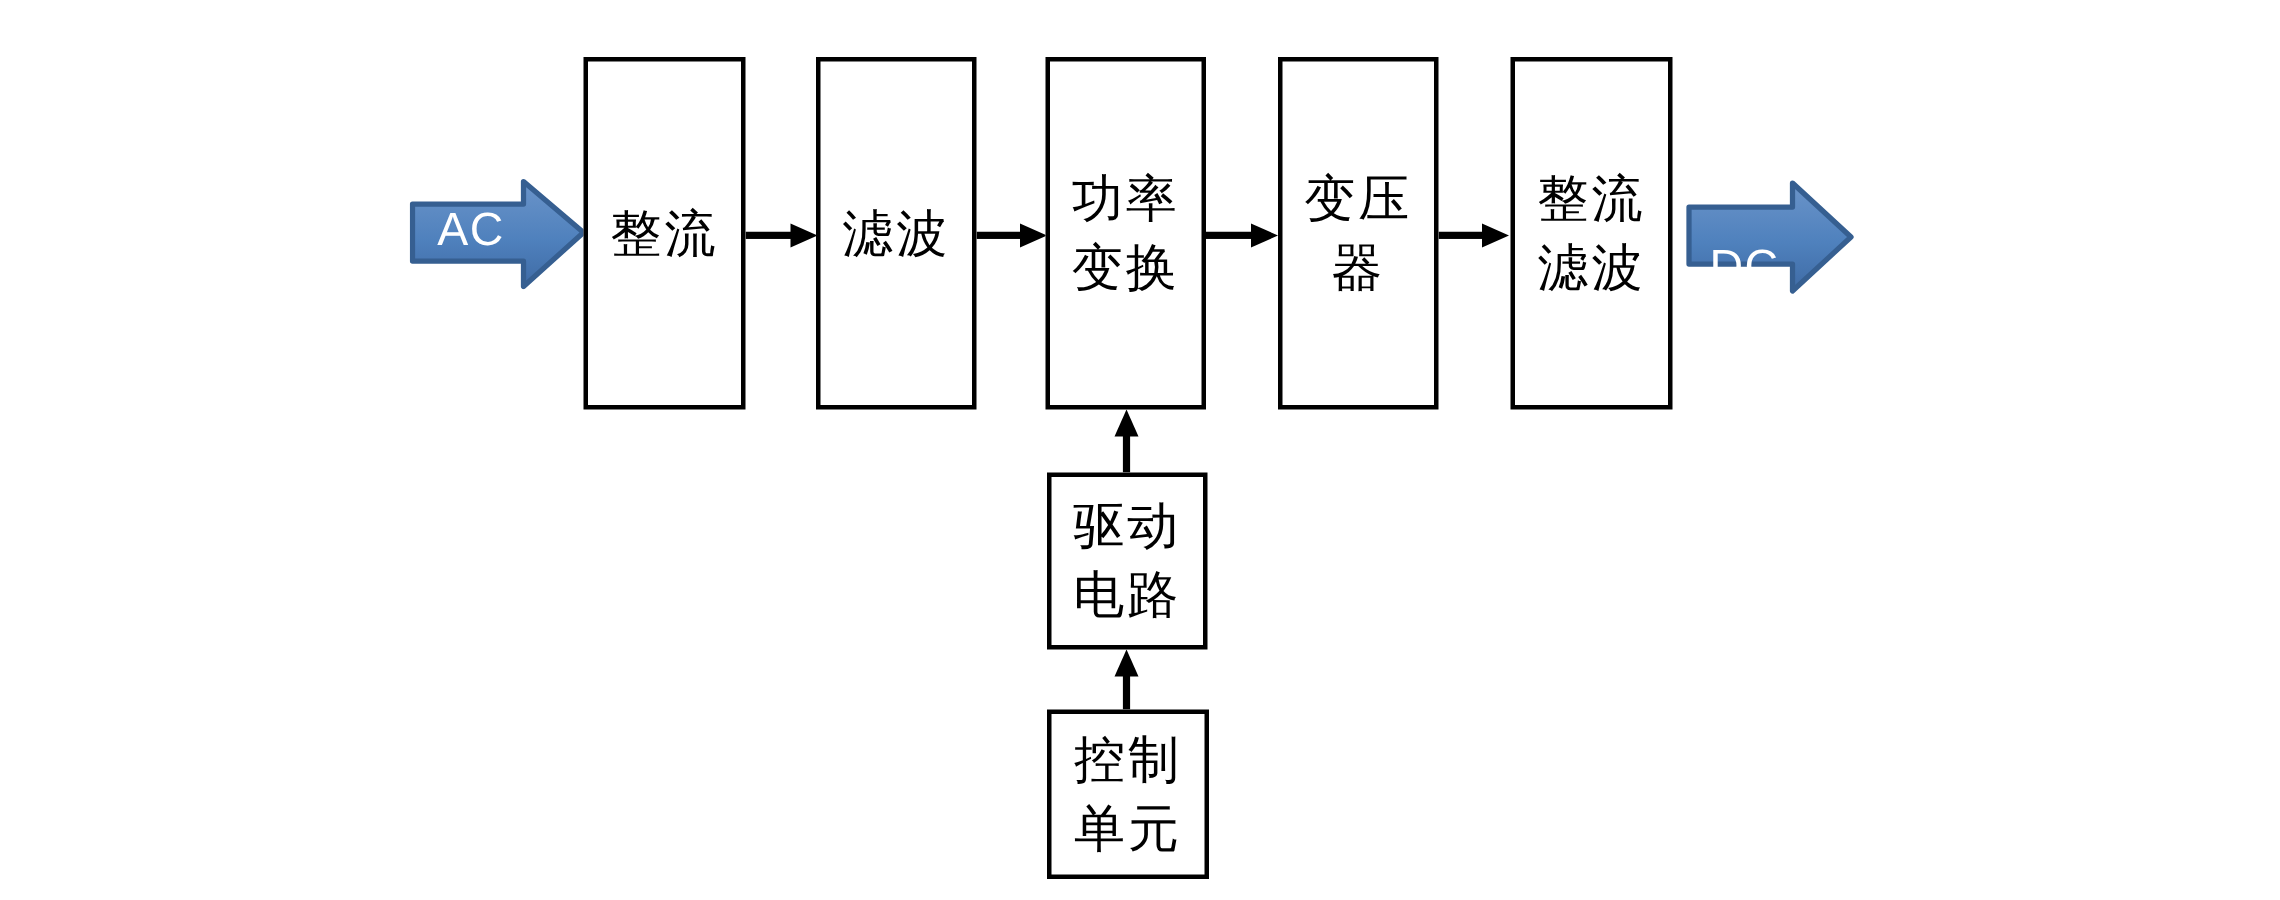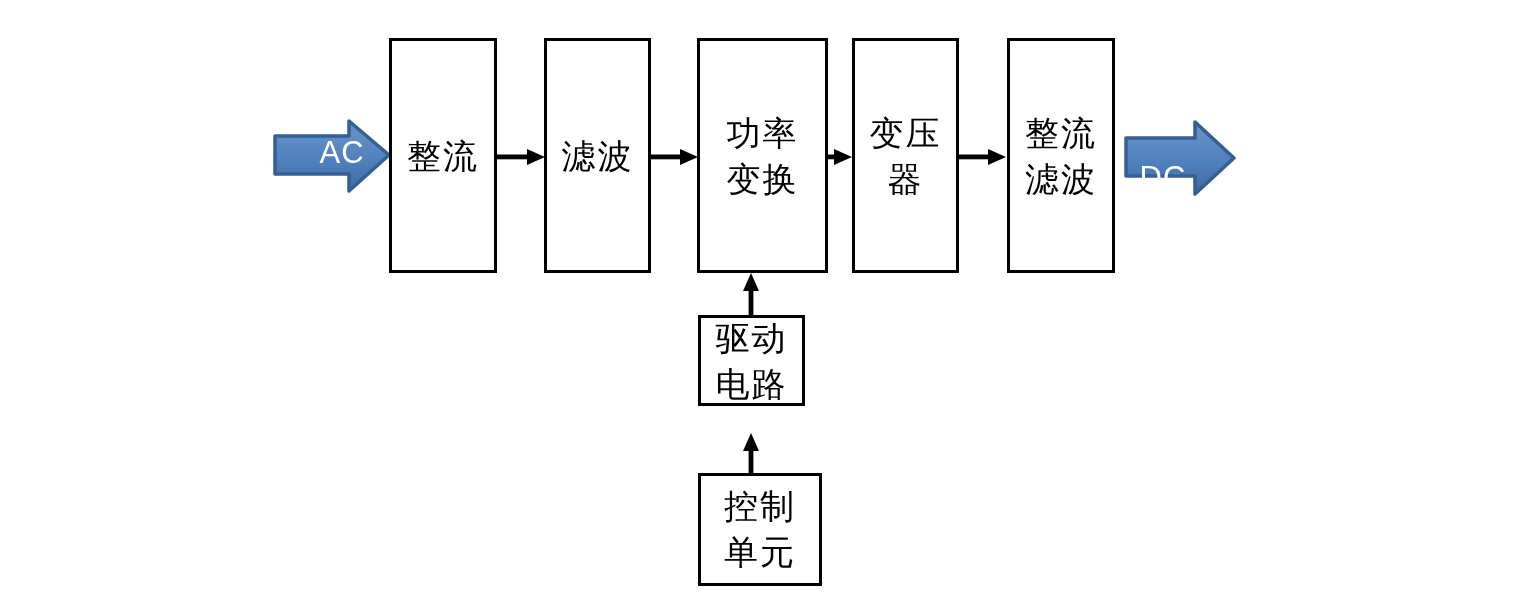--- a/index.html
+++ b/index.html
@@ -26,25 +26,25 @@
     justify-content: center;
     font-size: 34px;
     line-height: 46px;
     letter-spacing: 2px;
     color: #000000;
     text-align: center;
   }
   .block .ln { display: block; white-space: nowrap; }
   #b-rectifier   { left: 389px;  top: 38px;  width: 108px; height: 235px; }
   #b-filter      { left: 544px;  top: 38px;  width: 107px; height: 235px; }
-  #b-power       { left: 697px;  top: 38px;  width: 131px; height: 235px; }
+  #b-power       { left: 697px;  top: 38px;  width: 107px; height: 235px; }
   #b-transformer { left: 852px;  top: 38px;  width: 107px; height: 235px; align-items: center; }
   #b-rectfilter  { left: 1007px; top: 38px;  width: 108px; height: 235px; }
-  #b-drive       { left: 698px;  top: 315px; width: 107px; height: 91px; }
-  #b-control     { left: 698px;  top: 473px; width: 124px; height: 113px; font-family: Liberation Serif, serif; }
+  #b-drive       { left: 698px;  top: 315px; width: 107px; height: 118px; }
+  #b-control     { left: 698px;  top: 473px; width: 108px; height: 113px; }
 
   #connectors {
     position: absolute;
     left: 0; top: 0;
     width: 1520px;
     height: 600px;
     pointer-events: none;
   }
   .io-arrow { position: absolute; }
   #ac-arrow { left: 273px;  top: 119px; width: 118px; height: 74px; }
@@ -53,21 +53,21 @@
     position: absolute;
     display: flex;
     align-items: center;
     justify-content: center;
     color: #ffffff;
     font-family: "Liberation Sans", "DejaVu Sans", sans-serif;
     font-size: 31px;
     font-weight: 400;
     letter-spacing: 1px;
   }
-  #ac-arrow .io-label { left: 4px; top: 17px; width: 74px; height: 34px; padding-left: 28px; }
+  #ac-arrow .io-label { left: 4px; top: 17px; width: 74px; height: 34px; }
   #dc-arrow .io-label { left: 4px; top: 17px; width: 70px; height: 40px; margin-top: 21px; }
 </style>
 </head>
 <body>
 
 <div id="canvas">
 
   <svg id="connectors" viewBox="0 0 1520 600" xmlns="http://www.w3.org/2000/svg">
     <g fill="#000000" stroke="none">
       <rect x="497" y="154.5" width="32" height="4.8"></rect>

